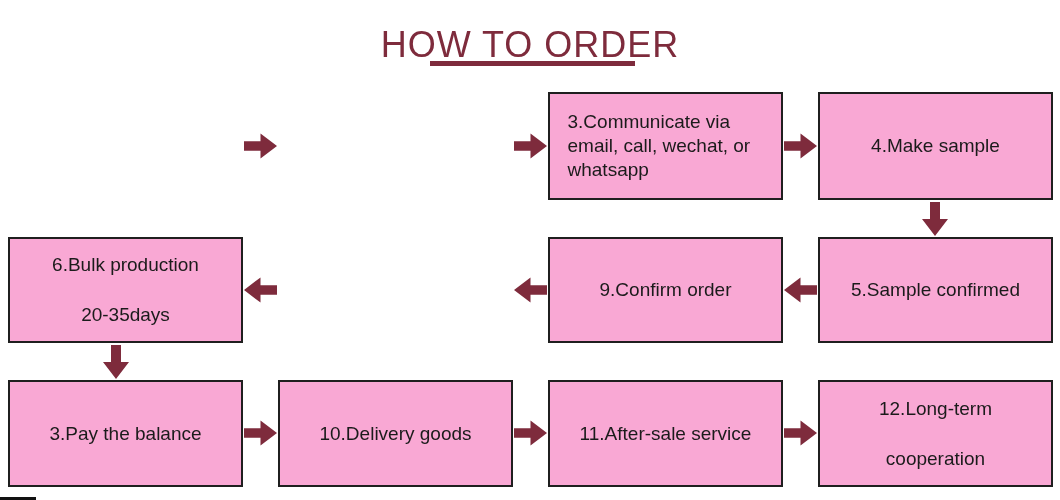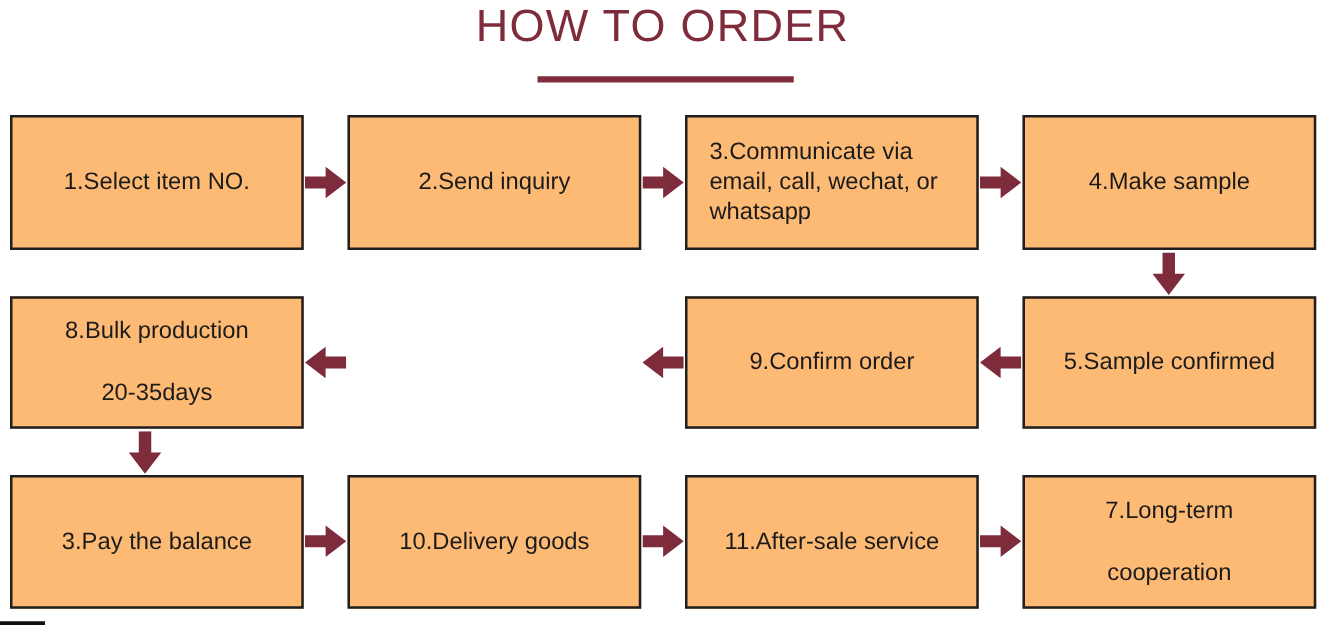--- a/index.html
+++ b/index.html
@@ -10,42 +10,42 @@
   }
   .canvas {
     position: relative;
     width: 1060px;
     height: 500px;
     background: #ffffff;
     overflow: hidden;
   }
   .title {
     position: absolute;
-    top: 0;
+    top: 24px;
     left: 0;
     width: 100%;
     text-align: center;
     font-size: 36px;
     letter-spacing: 1px;
     font-weight: 400;
     color: #7e2b3c;
   }
   .title-underline {
     position: absolute;
     top: 61px;
     left: 430px;
     width: 205px;
     height: 5px;
     background: #7e2b3c;
   }
   .step {
     position: absolute;
     width: 235px;
     border: 2px solid #1f1f1f;
-    background: #fdba74;
+    background: #f9a8d4;
     box-sizing: border-box;
     display: flex;
     align-items: center;
     justify-content: center;
     flex-direction: column;
     font-size: 19px;
     color: #1b1b1b;
     line-height: 1.25;
     text-align: center;
   }
@@ -79,55 +79,49 @@
   }
 </style>
 </head>
 <body>
 
 <div class="canvas">
 
   <div class="title">HOW TO ORDER</div>
   <div class="title-underline"></div>
 
-  <div class="step r1 c1">
-    <div class="label">1.Select item NO.</div>
-  </div>
-  <div class="step r1 c2">
-    <div class="label">2.Send inquiry</div>
-  </div>
   <div class="step r1 c3 align-left">
     <div class="label">3.Communicate via email, call, wechat, or whatsapp</div>
   </div>
   <div class="step r1 c4">
     <div class="label">4.Make sample</div>
   </div>
 
   <div class="step r2 c1 two-line">
-    <div class="label">8.Bulk production</div>
+    <div class="label">6.Bulk production</div>
     <div class="label">20-35days</div>
   </div>
   <div class="step r2 c3">
     <div class="label">9.Confirm order</div>
   </div>
   <div class="step r2 c4">
     <div class="label">5.Sample confirmed</div>
   </div>
 
   <div class="step r3 c1">
     <div class="label">3.Pay the balance</div>
   </div>
   <div class="step r3 c2">
     <div class="label">10.Delivery goods</div>
   </div>
   <div class="step r3 c3">
     <div class="label">11.After-sale service</div>
   </div>
   <div class="step r3 c4 two-line">
-    <div class="label">7.Long-term</div>
+    <div class="label">12.Long-term</div>
     <div class="label">cooperation</div>
   </div>
 
   <span class="arrow" style="left:244px; top:133px;">
     <svg width="33" height="26" viewBox="0 0 34 26">
         <polygon points="0,8 17,8 17,0 34,13 17,26 17,18 0,18"></polygon>
       </svg>
   </span>
   <span class="arrow" style="left:514px; top:133px;">
     <svg width="33" height="26" viewBox="0 0 34 26">

